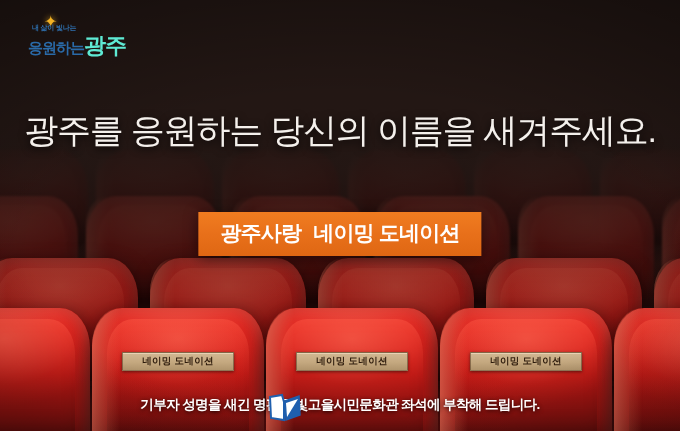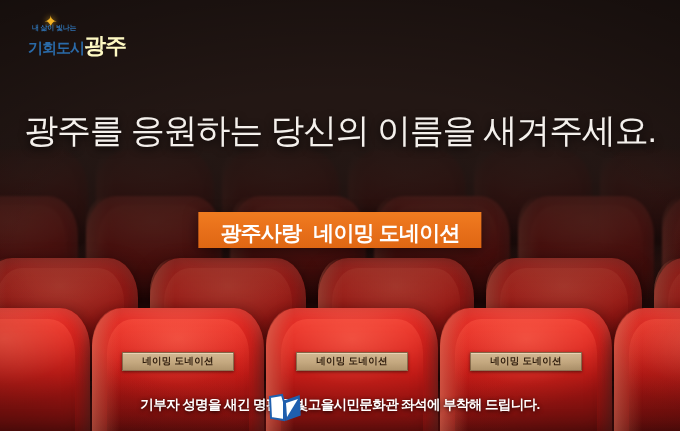--- a/index.html
+++ b/index.html
@@ -132,21 +132,21 @@
   .logo-main {
     position: absolute;
     left: 0;
     top: 19px;
     font-size: 19px;
     font-weight: bold;
     letter-spacing: -1px;
     white-space: nowrap;
   }
   .logo-main .sub   { color: #2a6aa8; font-size: 15px; }
-  .logo-main .city  { color: #fef9c3; font-size: 22px; }
+  .logo-main .city  { color: #5eead4; font-size: 22px; }
 
   
   .headline {
     position: absolute;
     left: 0;
     right: 0;
     top: 108px;
     text-align: center;
     color: #f4f0ec;
     font-size: 34px;
@@ -155,21 +155,21 @@
     white-space: nowrap;
     text-shadow: 0 2px 8px rgba(0,0,0,0.85);
   }
 
   
   .badge {
     position: absolute;
     left: 50%;
     transform: translateX(-50%);
     top: 212px;
-    padding: 7px 22px 1px 22px;
+    padding: 7px 22px 9px 22px;
     background: linear-gradient(180deg, #f07c20 0%, #e8701a 50%, #df6713 100%);
     color: #ffffff;
     font-size: 21px;
     font-weight: bold;
     letter-spacing: -0.8px;
     white-space: nowrap;
     box-shadow: 0 3px 14px rgba(0,0,0,0.5);
   }
   .badge .lead { margin-right: 12px; }
 
@@ -251,21 +251,21 @@
   <div class="plaque" style="left:122px; top:352px; width:110px; height:17px;">네이밍 도네이션</div>
   <div class="plaque" style="left:296px; top:352px; width:110px; height:17px;">네이밍 도네이션</div>
   <div class="plaque" style="left:470px; top:352px; width:110px; height:17px;">네이밍 도네이션</div>
 
   <div class="vignette"></div>
 
   <div class="logo">
     <div class="logo-star">✦</div>
     <div class="logo-tagline">내 삶이 빛나는</div>
     <div class="logo-main">
-      <span class="sub">기회도시</span><span class="city">광주</span>
+      <span class="sub">응원하는</span><span class="city">광주</span>
     </div>
   </div>
 
   <div class="headline">광주를 응원하는 당신의 이름을 새겨주세요.</div>
 
   <div class="badge">
     <span class="lead">광주사랑</span><span>네이밍 도네이션</span>
   </div>
 
   <div class="caption">기부자 성명을 새긴 명판을 빛고을시민문화관 좌석에 부착해 드립니다.</div>

